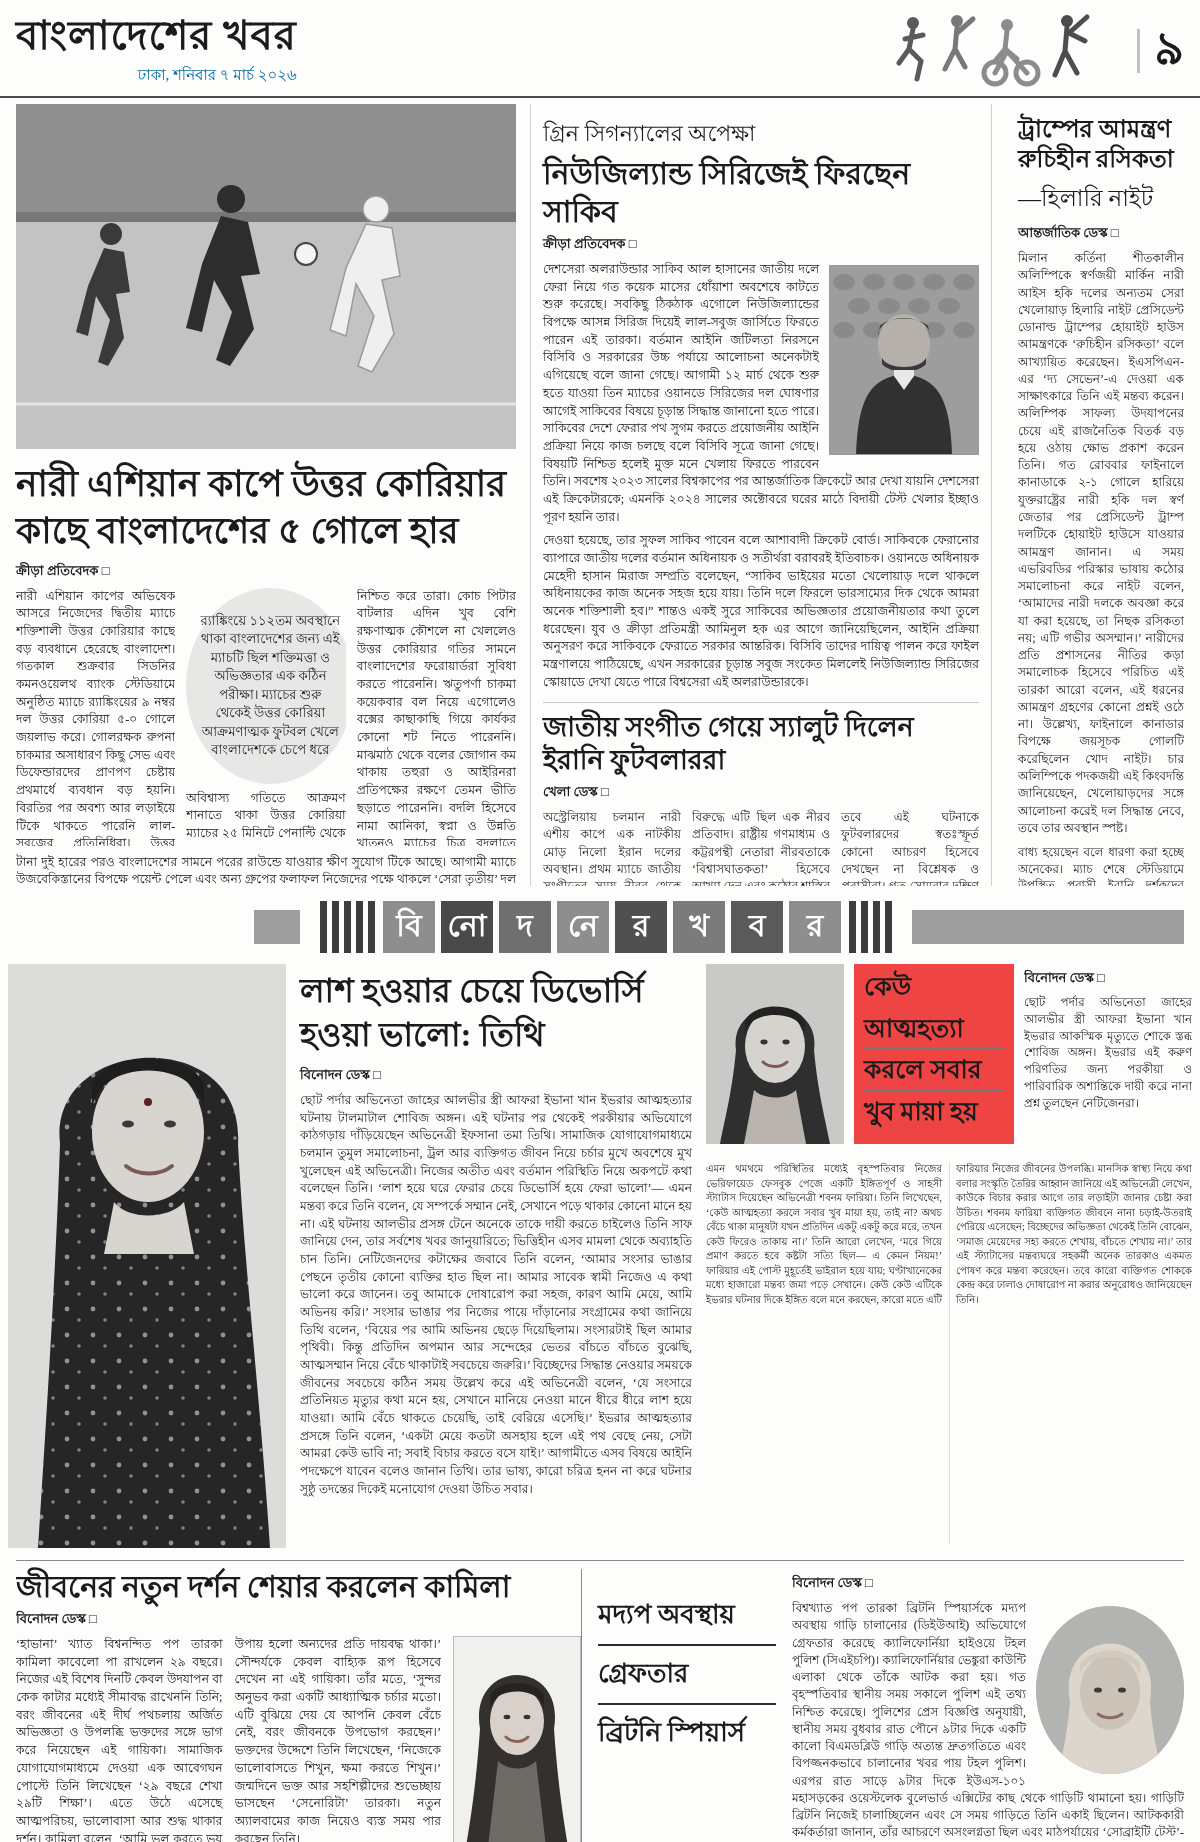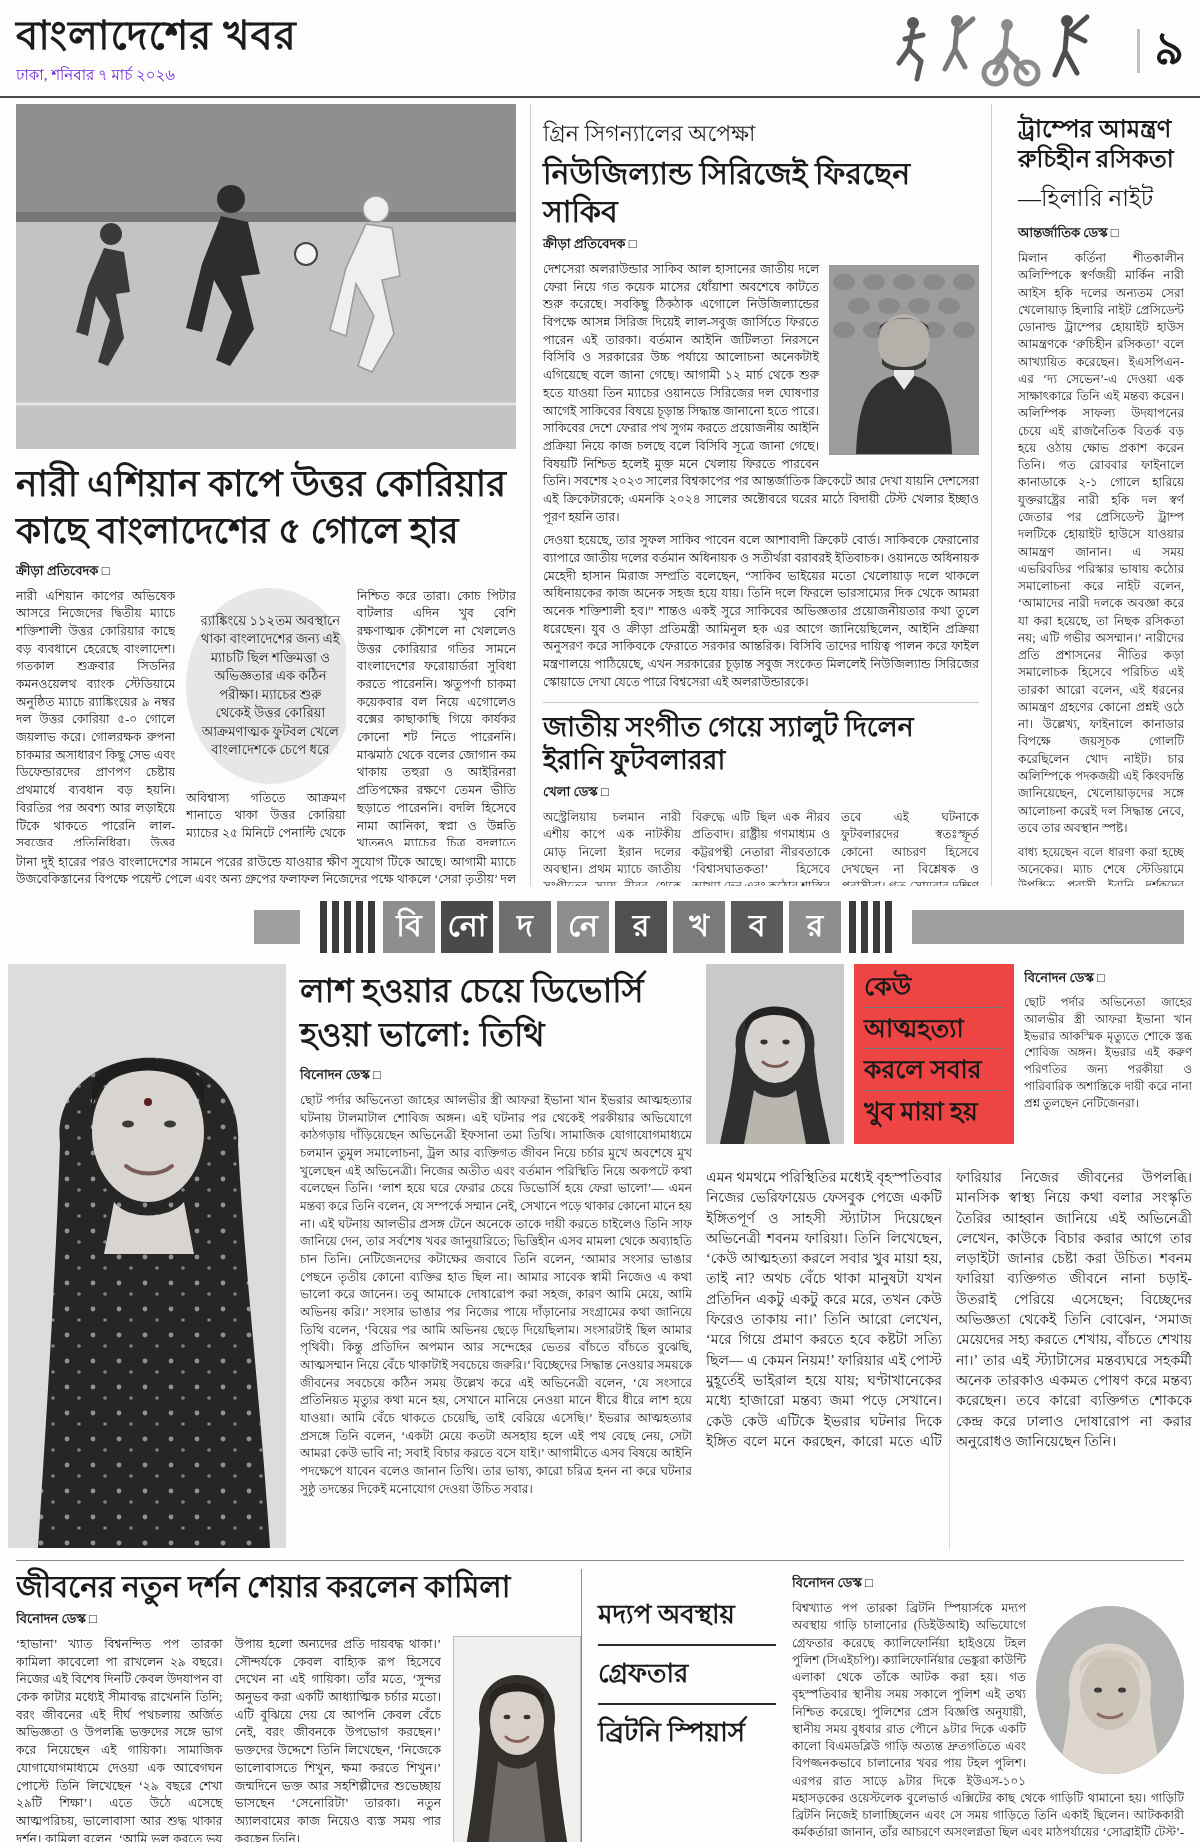--- a/index.html
+++ b/index.html
@@ -2,21 +2,21 @@
 <html><head>
 <meta charset="utf-8">
 <style>
   * { margin:0; padding:0; box-sizing:border-box; }
   body { background:#e8e8e8; font-family:"Liberation Serif","DejaVu Serif",serif; color:#1b1b1b; }
   .page { width:1200px; height:1842px; margin:0 auto; background:#fdfdfc; overflow:hidden; position:relative; }
 
   
   .hdr { display:flex; align-items:center; padding:16px 16px 10px 16px; height:98px; border-bottom:2px solid #4a4a4a; }
   .masthead-title { font-size:40px; font-weight:bold; letter-spacing:1px; line-height:1.05; }
-  .dateline { font-size:15px; margin-top:6px; color:#6d28d9; }
+  .dateline { font-size:15px; margin-top:6px; color:#0369a1;text-align:right; }
   .hdr-art { margin-left:auto; margin-right:28px; }
   .section-ttl { font-size:42px; font-weight:bold; }
   .pg-sep { width:3px; height:44px; background:#c2c2c2; margin:0 14px; }
   .pg-num { font-size:46px; font-weight:bold; }
 
   
   .sports { display:grid; grid-template-columns:500px 1fr 178px; gap:0 14px; padding:6px 16px 0 16px; height:788px; overflow:hidden; }
   .photo-frame { background:#bdbdbd; overflow:hidden; }
   .lead-photo { width:100%; height:345px; }
   .lead-headline { font-size:36px; font-weight:bold; line-height:1.3; margin:12px 0 6px; }
@@ -60,21 +60,21 @@
   .tithi-photo { width:278px; height:584px; background:#d9d9d9; }
   .ent-headline { font-size:33px; font-weight:bold; line-height:1.32; margin:6px 0 8px; }
   .tithi-body { font-size:12.1px; line-height:1.46; text-align:justify; height:444px; overflow:hidden; }
   .quote-row { display:flex; gap:10px; height:180px; overflow:hidden; }
   .woman2-photo { width:138px; height:180px; background:#cfcfcf; flex:0 0 auto; }
   .pull-quote { flex:1; background:#ef4444; padding:2px 10px 0 10px; }
   .pull-quote .ln { font-size:25px; font-weight:bold; padding:7px 0 6px; border-bottom:1px solid #777; line-height:1.1; }
   .pull-quote .ln:last-child { border-bottom:none; }
   .quote-side { width:168px; flex:0 0 auto; overflow:hidden; }
   .quote-side .bodytext { font-size:11.6px; }
-  .quote-body { margin-top:24px; column-count:2; column-gap:14px; column-rule:1px solid #ddd; font-size:14px; line-height:1.45; text-align:justify; height:382px; overflow:hidden; }
+  .quote-body { margin-top:18px; column-count:2; column-gap:14px; column-rule:1px solid #ddd; font-size:10px; line-height:1.45; text-align:justify; height:382px; overflow:hidden; }
 
   
   .bottom { display:grid; grid-template-columns:565px 1fr; border-top:1px solid #8a8a8a; margin:8px 16px 0 16px; padding-top:8px; height:296px; overflow:hidden; }
   .cam-h { font-size:30px; font-weight:bold; line-height:1.2; margin-bottom:4px; }
   .cam-cols { display:flex; gap:12px; height:218px; overflow:hidden; }
   .cam-cols .c { flex:1; overflow:hidden; }
   .cam-photo { width:128px; height:212px; background:#e2e2e2; flex:0 0 auto; border:1px solid #bbb; }
   .brit { border-left:1px solid #8a8a8a; padding-left:16px; display:flex; gap:16px; }
   .brit-heads { width:178px; flex:0 0 auto; padding-top:18px; }
   .brit-heads .ln { font-size:26px; font-weight:bold; padding:13px 0 14px; border-bottom:2px solid #2b2b2b; line-height:1.15; }

